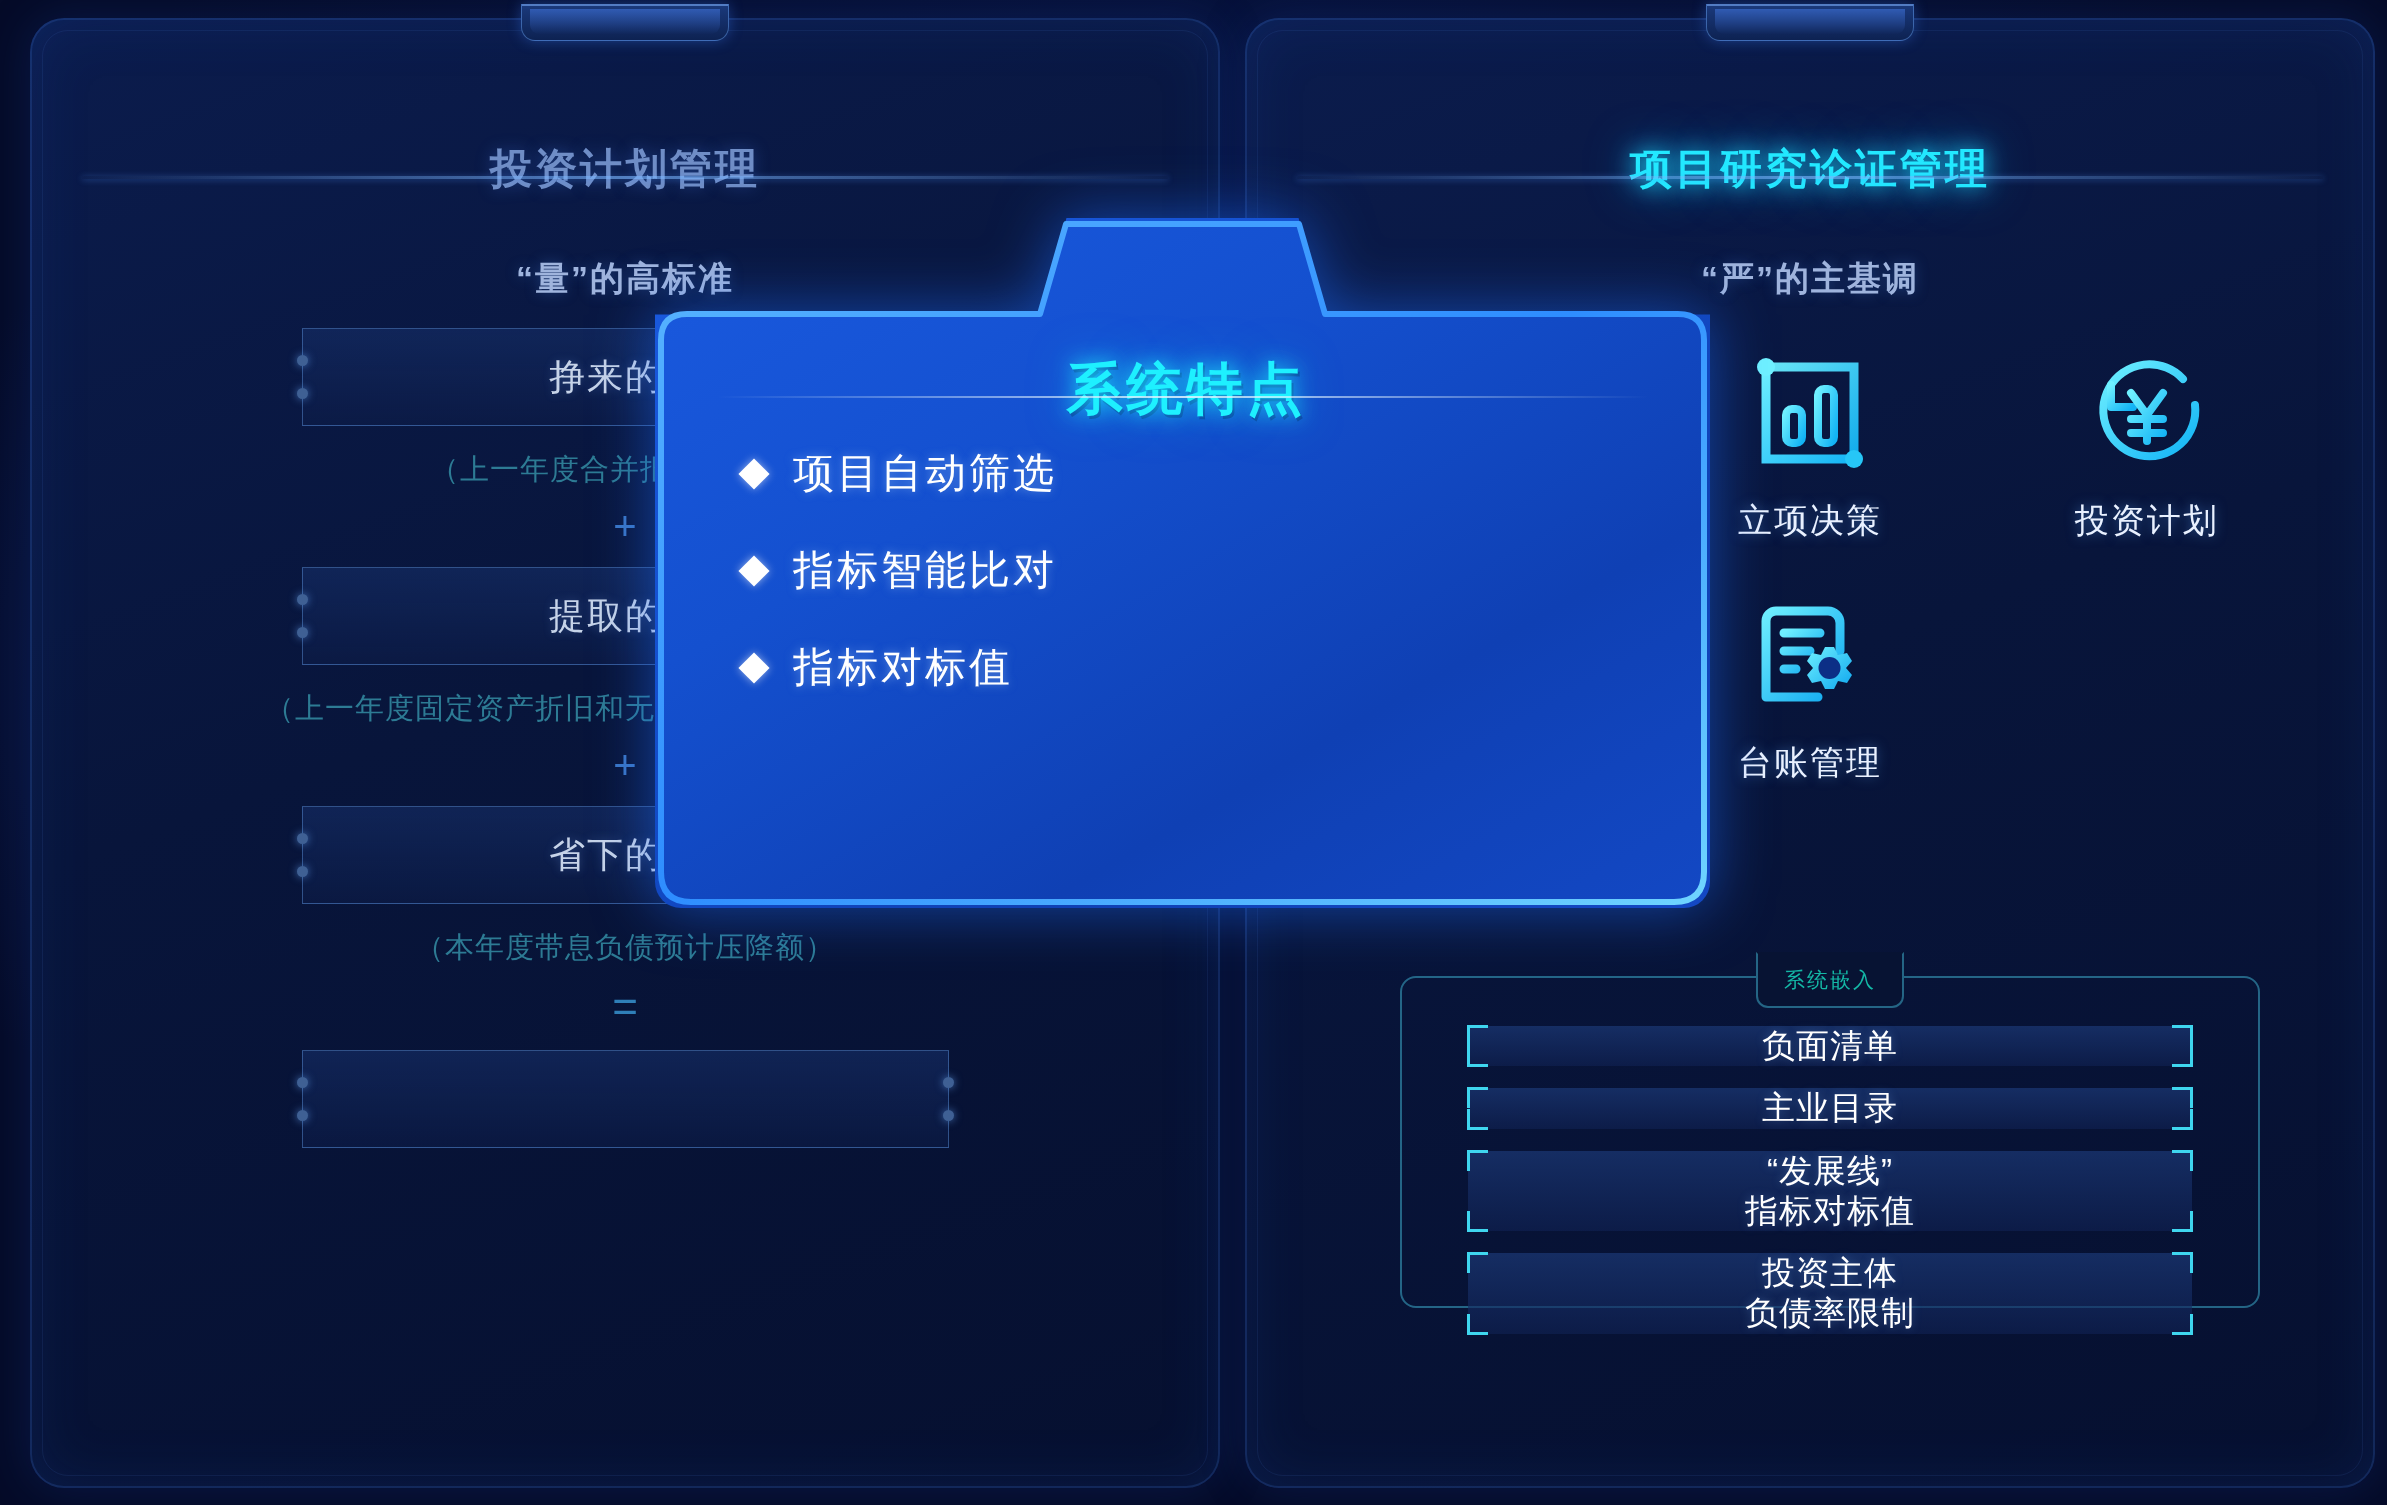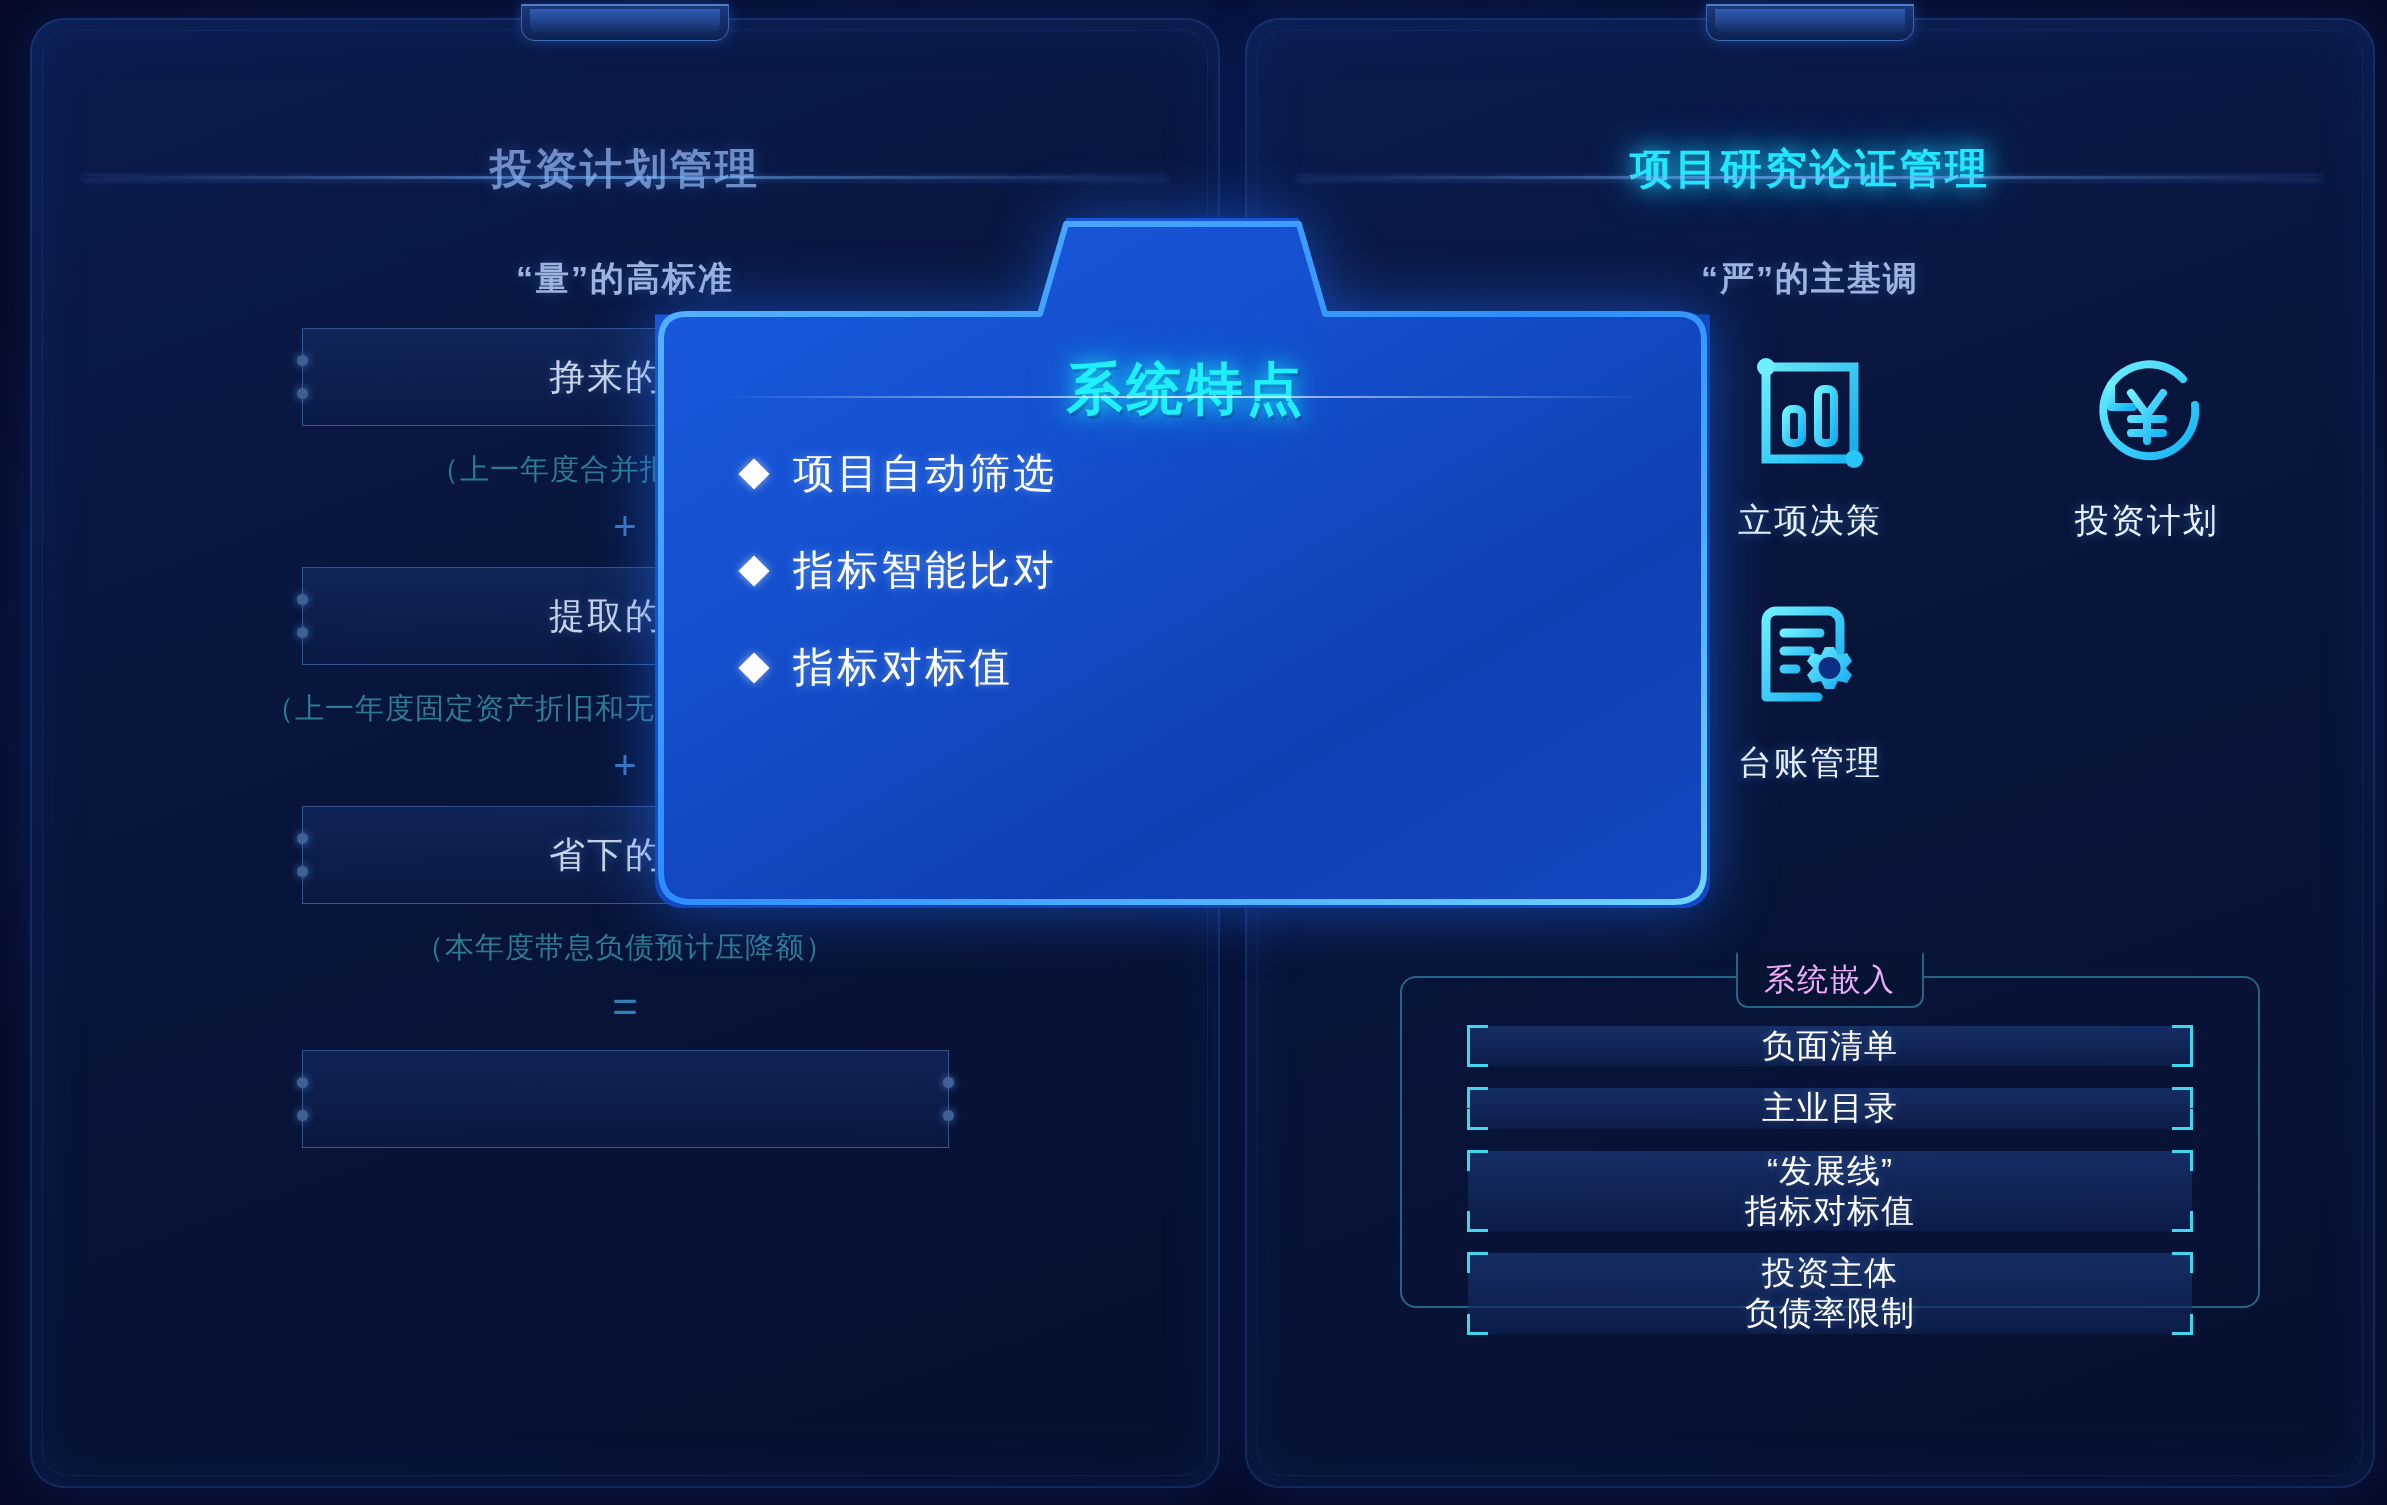--- a/index.html
+++ b/index.html
@@ -92,21 +92,21 @@
     text-shadow:0 0 12px rgba(90,170,255,.5);}
   .icon-cell.faded .cap{color:#7e98c4;opacity:.85;}
 
   
   .embed{
     position:absolute;left:155px;right:115px;top:958px;height:328px;
     border:2px solid rgba(60,170,200,.55);border-radius:16px;
   }
   .embed-legend{
     position:absolute;top:-26px;left:50%;transform:translateX(-50%);
-    background:#071333;padding:0 26px;color:#f0abfc;font-size:31px;letter-spacing:2px;
+    background:#071333;padding:0 26px;color:#14b8a6;font-size:21px;letter-spacing:2px;
     border:2px solid rgba(60,170,200,.55);border-top-color:transparent;
     border-radius:0 0 12px 12px;line-height:52px;height:52px;
   }
   .embed-grid{
     position:absolute;inset:48px 66px 26px 66px;
     display:grid;grid-template-columns:1fr;grid-template-rows:1fr 1fr;gap:22px 28px;
   }
   .embed-cell{
     position:relative;
     background:linear-gradient(180deg,rgba(26,54,114,.75),rgba(16,34,84,.6));

